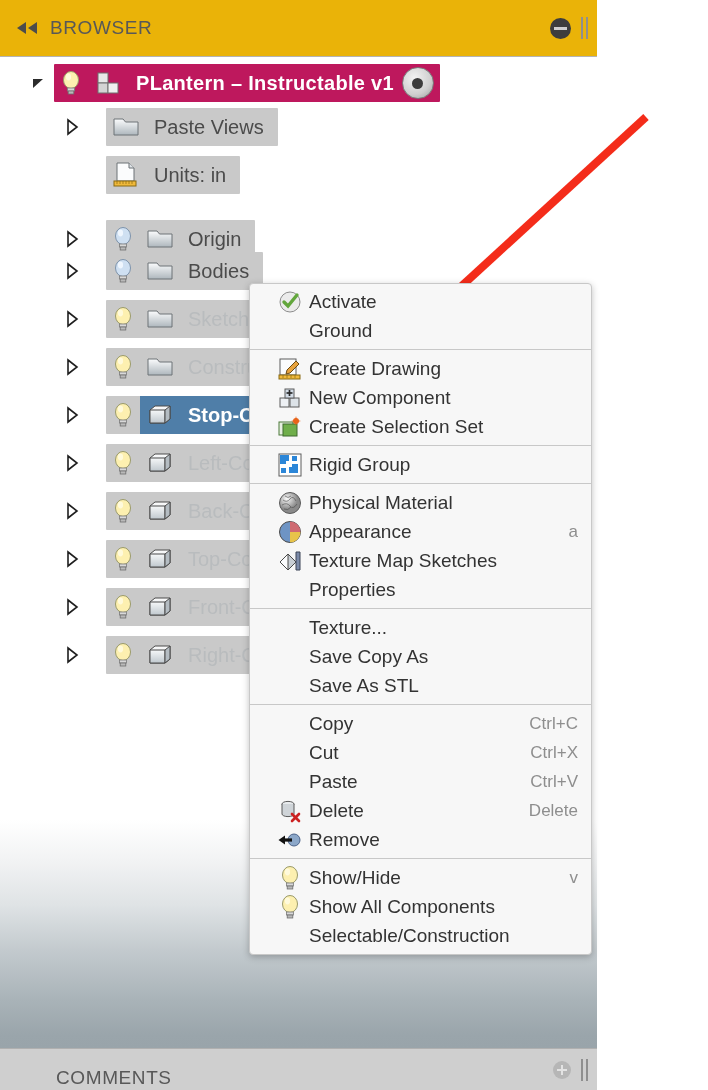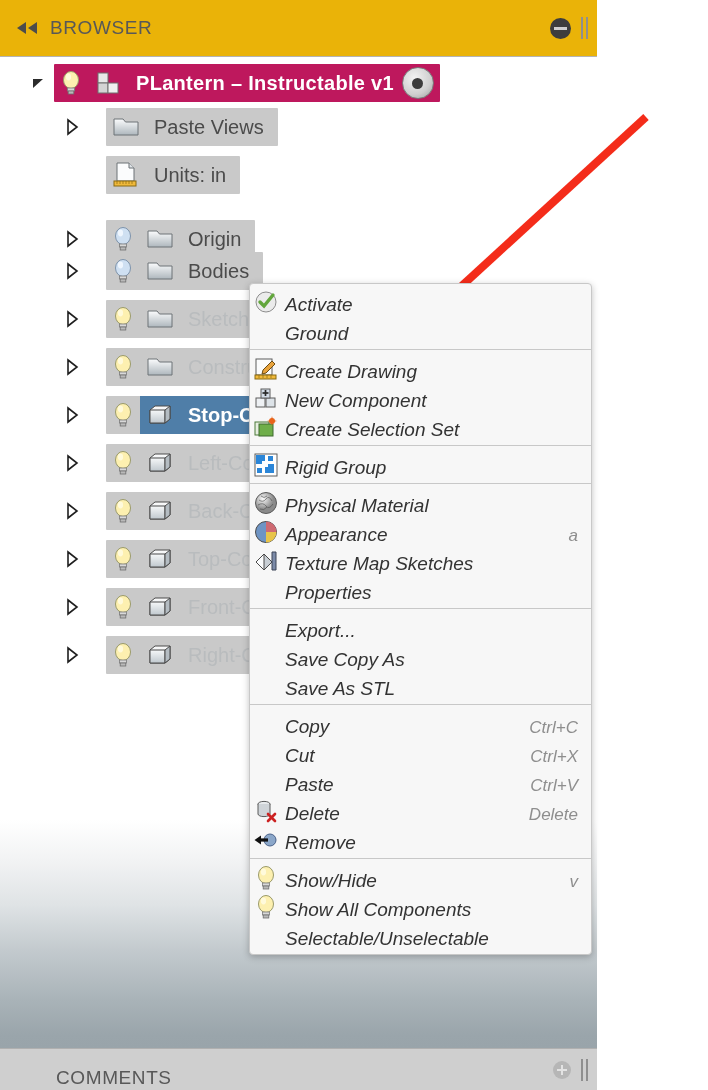--- a/index.html
+++ b/index.html
@@ -88,21 +88,21 @@
   #red-arrow{position:absolute;left:0;top:0;width:708px;height:1090px;pointer-events:none;}
 
   
   #context-menu{
     position:absolute;left:249px;top:283px;width:341px;
     background:#f7f7f7;border:1px solid #c8c8c8;border-radius:4px;
     box-shadow:0 2px 7px rgba(0,0,0,.25);
     padding:3px 0 0 0;
   }
   .mi{
-    height:29px;display:flex;align-items:flex-end;position:relative;padding-left:0;cursor:default;font-style:italic;
+    height:29px;display:flex;align-items:center;position:relative;padding-left:24px;cursor:default;
   }
   .mi .mi-icon{
     width:32px;height:29px;display:flex;align-items:center;justify-content:center;flex:0 0 32px;
   }
   .mi .mi-label{
     font-size:19px;color:#333;white-space:nowrap;padding-left:3px;
   }
   .mi .mi-short{
     position:absolute;right:13px;font-size:17px;color:#8e8e8e;
   }
@@ -674,21 +674,21 @@
       </div>
       <div class="mi-label">Texture Map Sketches</div>
     </div>
     <div class="mi">
       <div class="mi-icon"></div>
       <div class="mi-label">Properties</div>
     </div>
     <div class="sep"></div>
     <div class="mi">
       <div class="mi-icon"></div>
-      <div class="mi-label">Export...</div>
+      <div class="mi-label">Texture...</div>
     </div>
     <div class="mi">
       <div class="mi-icon"></div>
       <div class="mi-label">Save Copy As</div>
     </div>
     <div class="mi">
       <div class="mi-icon"></div>
       <div class="mi-label">Save As STL</div>
     </div>
     <div class="sep"></div>
@@ -752,21 +752,21 @@
           <ellipse cx="10" cy="10" rx="7.5" ry="8.5" fill="#fdf0b0" stroke="#9a9a6a" stroke-width="1"></ellipse>
           <ellipse cx="7.5" cy="7" rx="2.6" ry="3.4" fill="#fffbe0" opacity=".9"></ellipse>
           <rect x="6.5" y="18" width="7" height="3" fill="#d8d8d8" stroke="#7b7b7b" stroke-width=".8"></rect>
           <rect x="7.2" y="21" width="5.6" height="3" fill="#b9b9b9" stroke="#6f6f6f" stroke-width=".8"></rect>
         </svg>
       </div>
       <div class="mi-label">Show All Components</div>
     </div>
     <div class="mi">
       <div class="mi-icon"></div>
-      <div class="mi-label">Selectable/Unselectable</div>
+      <div class="mi-label">Selectable/Construction</div>
     </div>
     <div class="menu-bottom-pad"></div>
   </div>
 
 <div id="comments-bar">
   <div id="comments-label">COMMENTS</div>
   <div id="comments-right">
     <div class="plus-circle"></div>
     <div class="grip"></div>
   </div>

